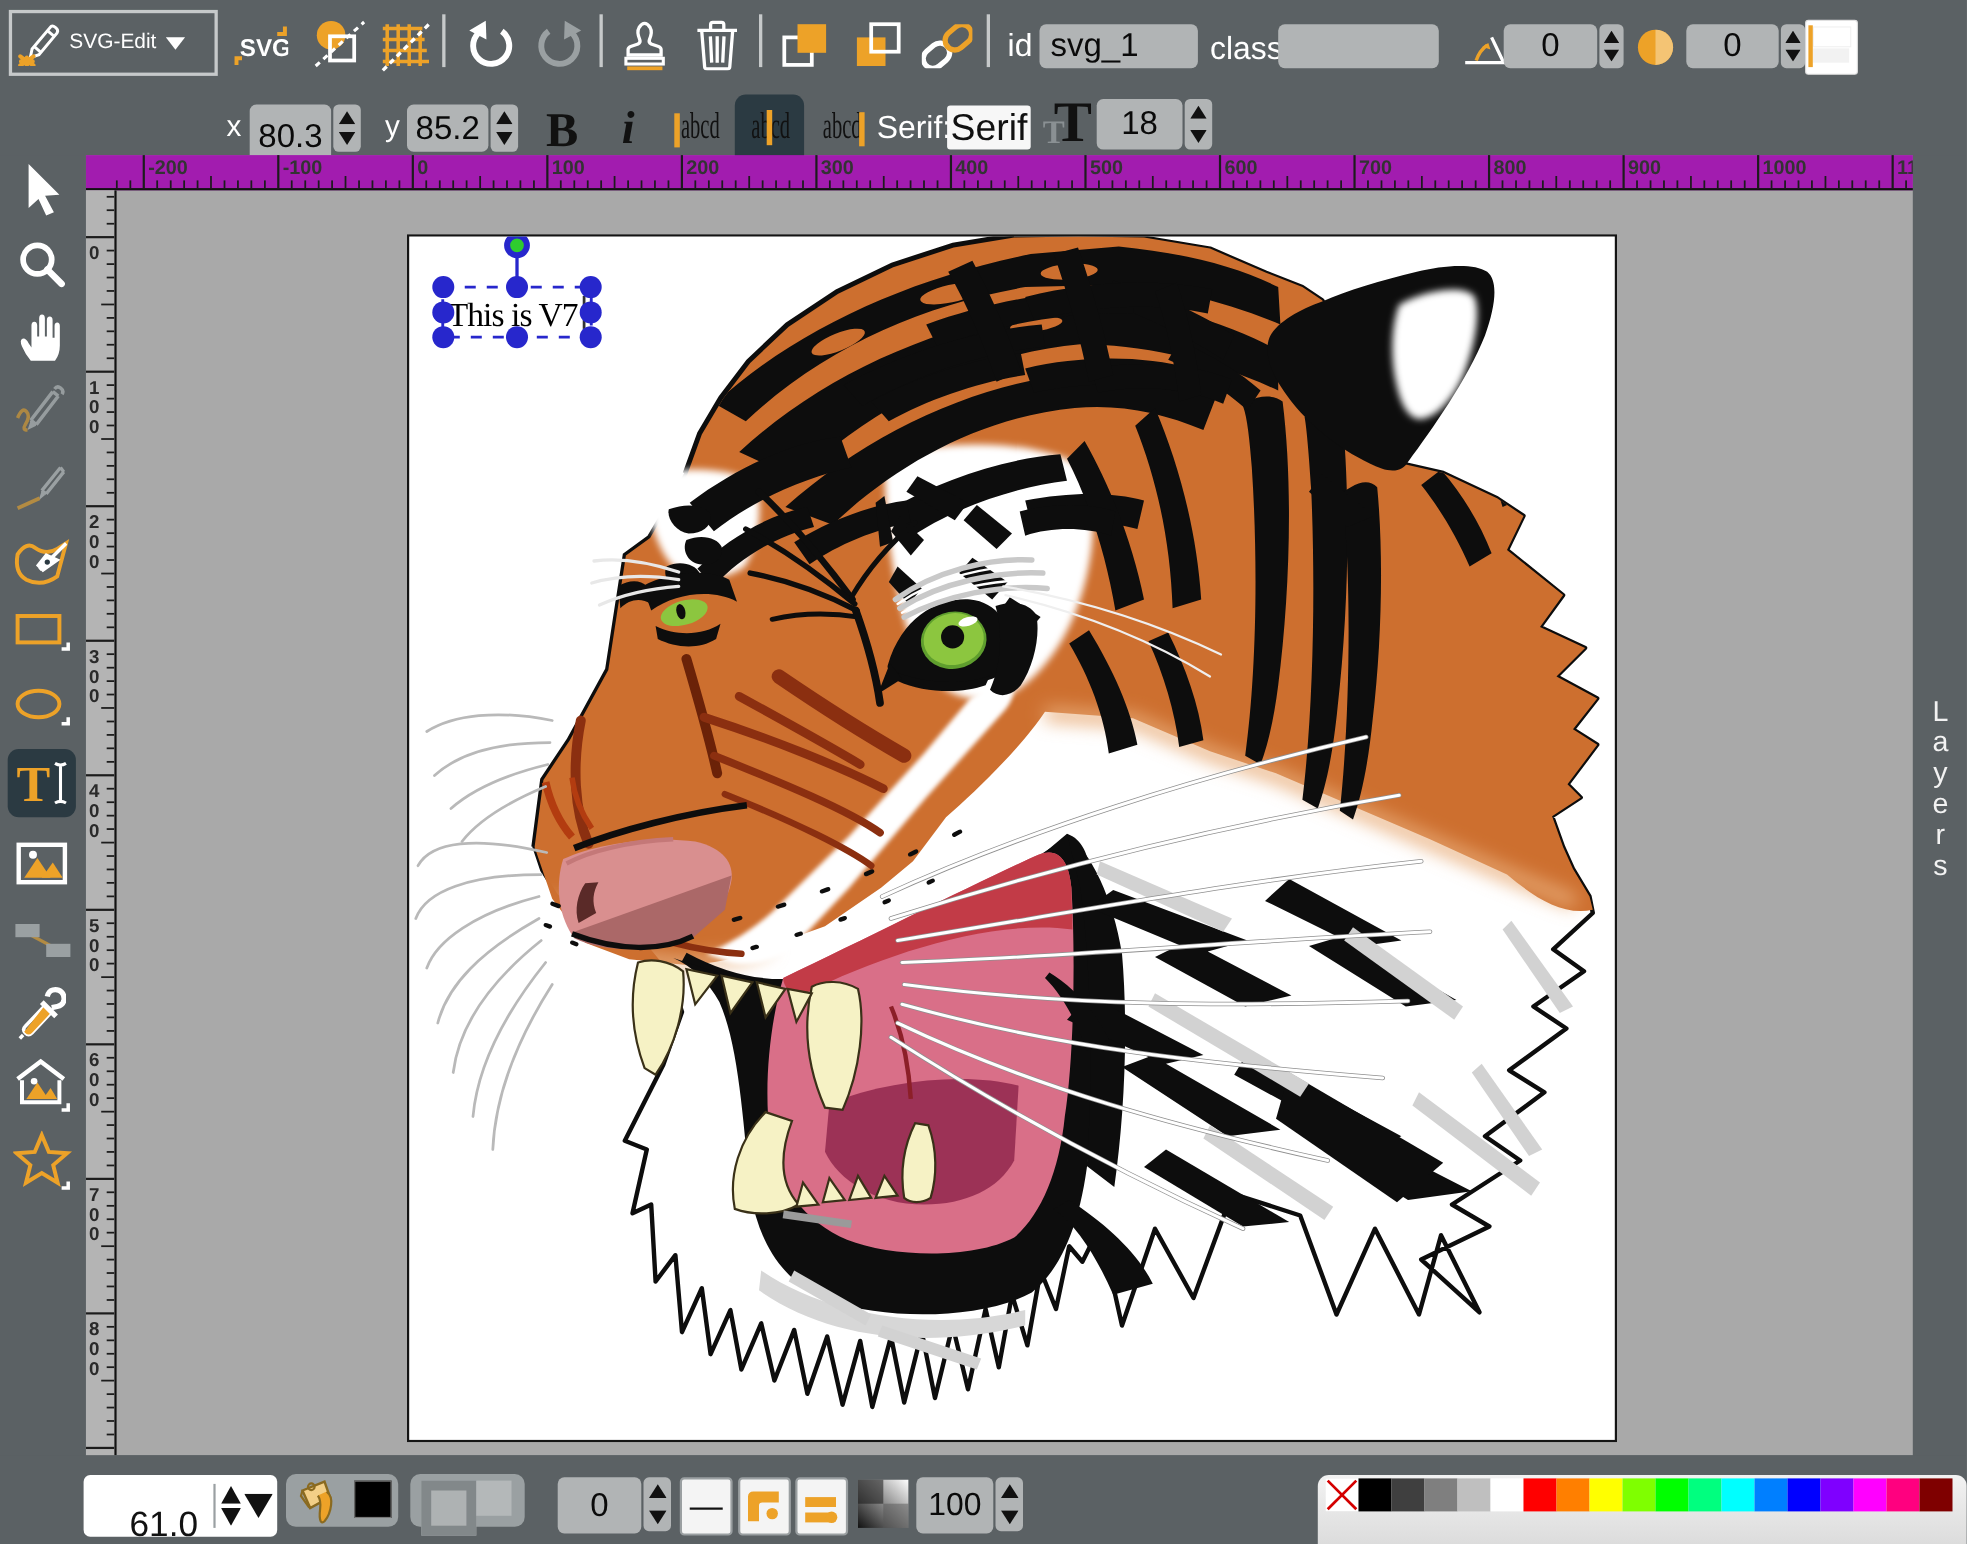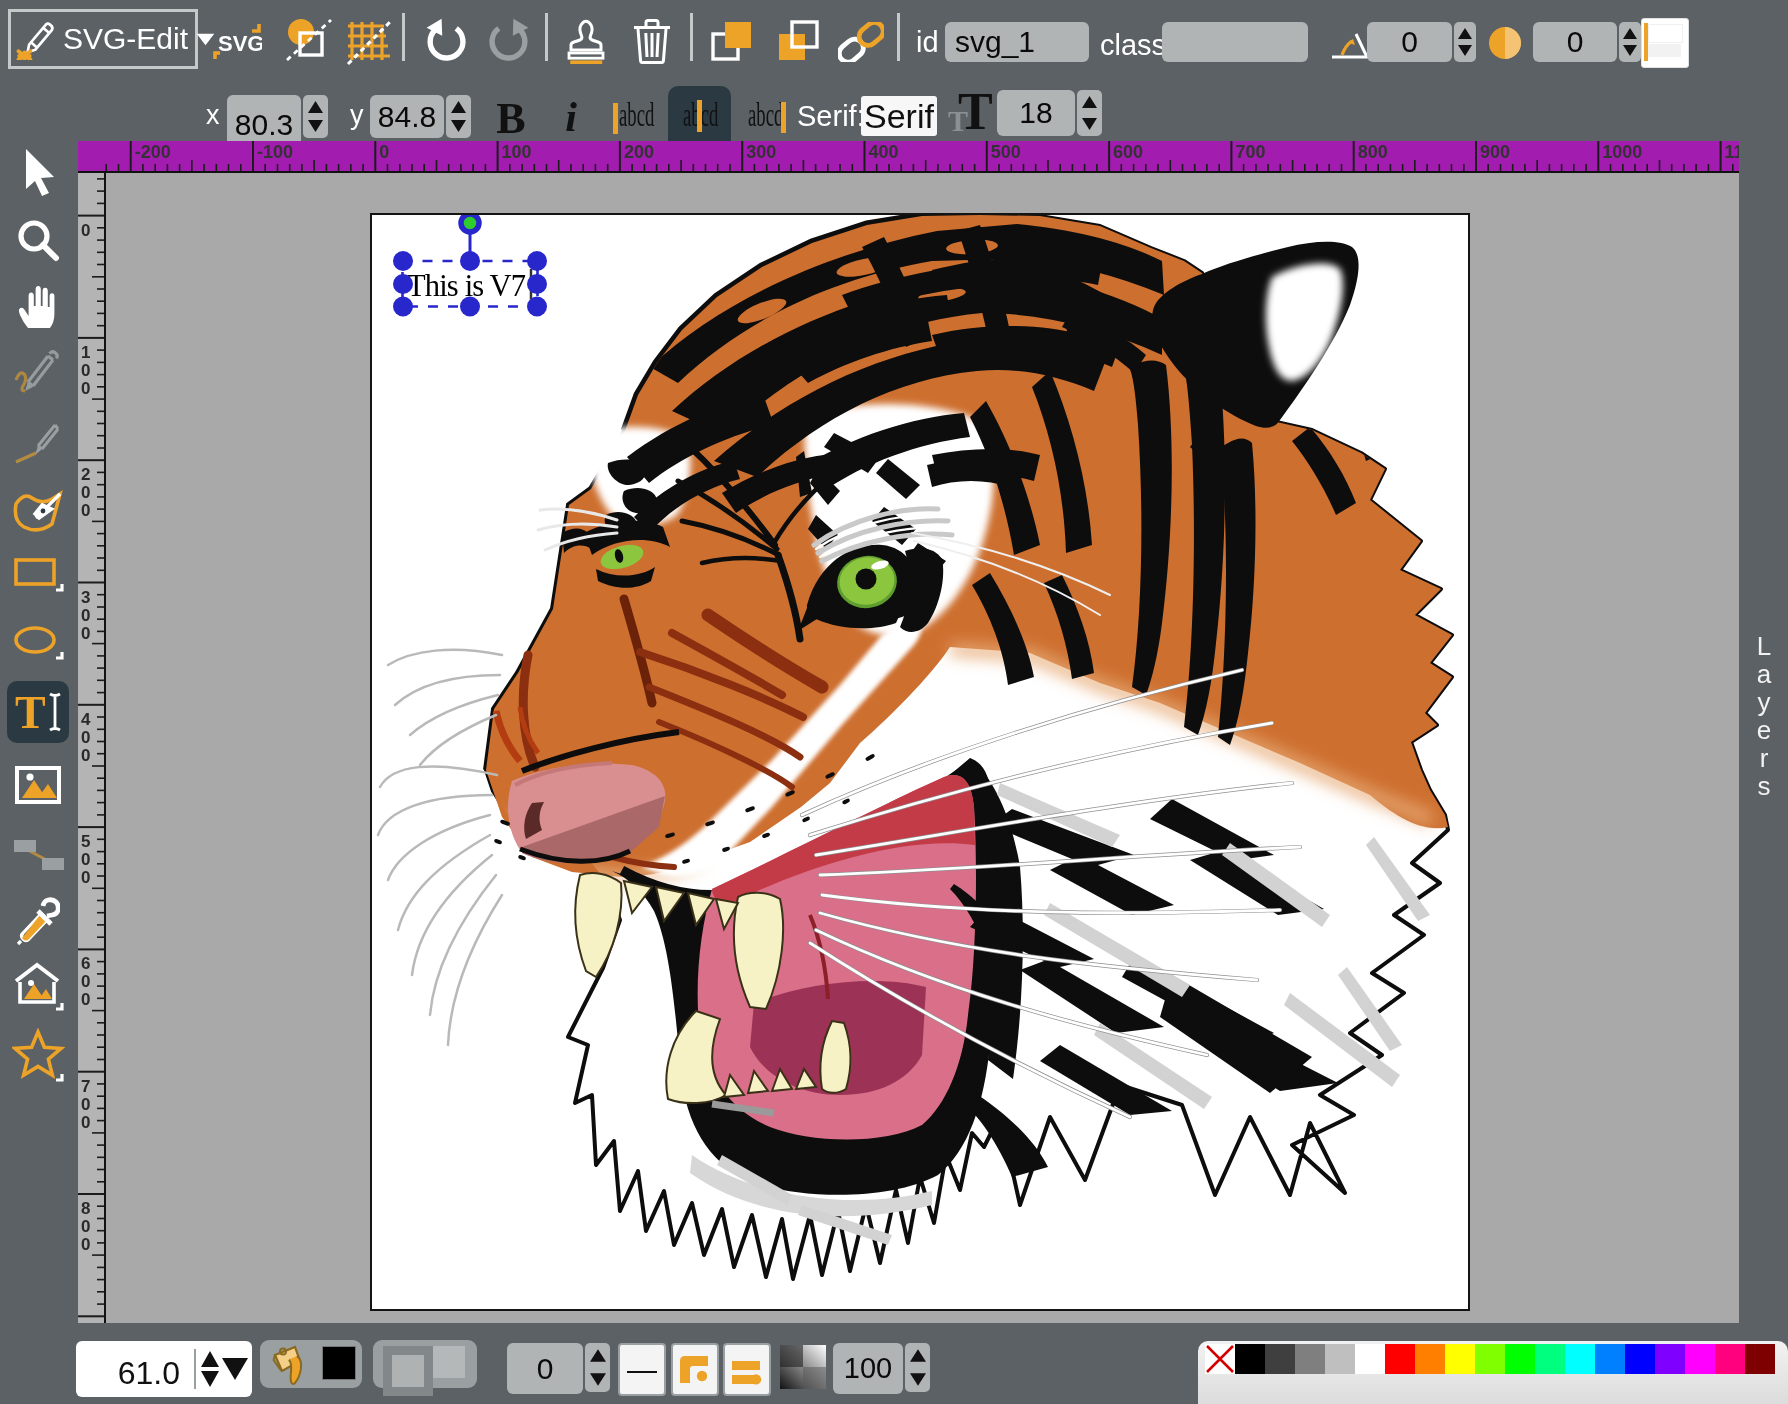--- a/index.html
+++ b/index.html
@@ -351,21 +351,21 @@
   <svg width="44" height="42" viewBox="0 0 28 26" style="margin-left:4px;flex:none">
     <g fill="none" stroke="#fff" stroke-width="1.7">
       <path d="M9 16.5 L19.5 4 Q20.5 2.5 22.5 4 Q24.5 5.5 23.5 7.2 L13 19.8 L8 21.5 Z"></path>
       <path d="M18.2 6.2 L22 9.4"></path>
       <path d="M10.3 15.2 L13.8 18.2"></path>
     </g>
     <g stroke="#eda228" stroke-width="2.4" stroke-linecap="round">
       <path d="M6 21.5 L6 26 M6 23.7 L2.2 20.8 M6 23.7 L9.8 20.8 M6 23.7 L2.2 26 M6 23.7 L9.8 26 M2.6 23.7 L9.4 23.7"></path>
     </g>
   </svg>
-  <span style="margin-left:4px;white-space:nowrap;font-size:30px">SVG-Edit</span>
+  <span style="margin-left:4px;white-space:nowrap;font-size:19px">SVG-Edit</span>
   <svg width="21" height="16" viewBox="0 0 12 9" style="margin-left:7px;flex:none">
       <path d="M1 1.5 L11 1.5 L6 8 Z" fill="#fff"></path>
     </svg>
 </div>
 
 <svg class="ic" style="left:212px;top:20px" width="50" height="44" viewBox="0 0 25 22">
   <text x="3" y="15.5" font-size="11" font-weight="bold" fill="#fff" font-family="Liberation Sans">SVG</text>
   <path d="M4 16.5 L1.5 16.5 L1.5 19.5" fill="none" stroke="#eda228" stroke-width="1.8"></path>
   <path d="M20 5.5 L23.5 5.5 L23.5 2" fill="none" stroke="#eda228" stroke-width="1.8"></path>
 </svg>
@@ -477,21 +477,21 @@
 <div class="field" style="left:227px;top:95px;width:74px;height:59px">80.3</div>
 <div class="spin" style="left:303px;top:95px;width:25px;height:31px">
   <svg width="15" height="12" viewBox="0 0 14 11">
       <path d="M7 0 L14 11 L0 11 Z" fill="#111"></path>
     </svg>
   <svg width="15" height="12" viewBox="0 0 14 11">
       <path d="M0 0 L14 0 L7 11 Z" fill="#111"></path>
     </svg>
 </div>
 <div class="lbl" style="left:350px;top:100px;font-size:27px">y</div>
-<div class="field" style="left:370px;top:95px;width:74px;height:43px">84.8</div>
+<div class="field" style="left:370px;top:95px;width:74px;height:43px">85.2</div>
 <div class="spin" style="left:446px;top:95px;width:25px;height:31px">
   <svg width="15" height="12" viewBox="0 0 14 11">
       <path d="M7 0 L14 11 L0 11 Z" fill="#111"></path>
     </svg>
   <svg width="15" height="12" viewBox="0 0 14 11">
       <path d="M0 0 L14 0 L7 11 Z" fill="#111"></path>
     </svg>
 </div>
 <div class="abs" style="left:491px;top:93px;width:40px;height:46px;color:#111;
      font-family:'Liberation Serif',serif;font-weight:bold;font-size:44px;text-align:center">B</div>
@@ -881,21 +881,21 @@
 <svg class="ic" style="left:12px;top:1028px" width="54" height="54" viewBox="0 0 27 27">
   <path d="M13 2 L16.2 9.6 L24.5 10.2 L18.2 15.6 L20.2 23.6 L13 19.2 L5.8 23.6 L7.8 15.6 L1.5 10.2 L9.8 9.6 Z" fill="none" stroke="#eda228" stroke-width="1.8"></path>
   <path d="M22 26 L25 26 L25 23" fill="none" stroke="#fff" stroke-width="1.6"></path>
 </svg>
 <div class="abs" id="rightpanel"></div>
 <div class="abs" id="layerslbl">L<br>a<br>y<br>e<br>r<br>s</div>
 
 <div class="abs" id="bottombar"></div>
 
 <div class="abs" style="left:76px;top:1341px;width:176px;height:56px;background:#fff;border-radius:6px">
-  <span style="position:absolute;right:72px;top:14px;font-size:32px;color:#111">61.0</span>
+  <span style="position:absolute;right:72px;top:26px;font-size:32px;color:#111">61.0</span>
   <div class="abs" style="left:118px;top:8px;width:2px;height:40px;background:#9aa0a2"></div>
   <svg style="position:absolute;left:125px;top:10px" width="18" height="16" viewBox="0 0 9 8">
       <path d="M4.5 0 L9 8 L0 8 Z" fill="#111"></path>
     </svg>
   <svg style="position:absolute;left:125px;top:30px" width="18" height="16" viewBox="0 0 9 8">
       <path d="M0 0 L9 0 L4.5 8 Z" fill="#111"></path>
     </svg>
   <svg style="position:absolute;left:146px;top:17px" width="26" height="22" viewBox="0 0 13 11">
       <path d="M0 0 L13 0 L6.5 11 Z" fill="#111"></path>
     </svg>

